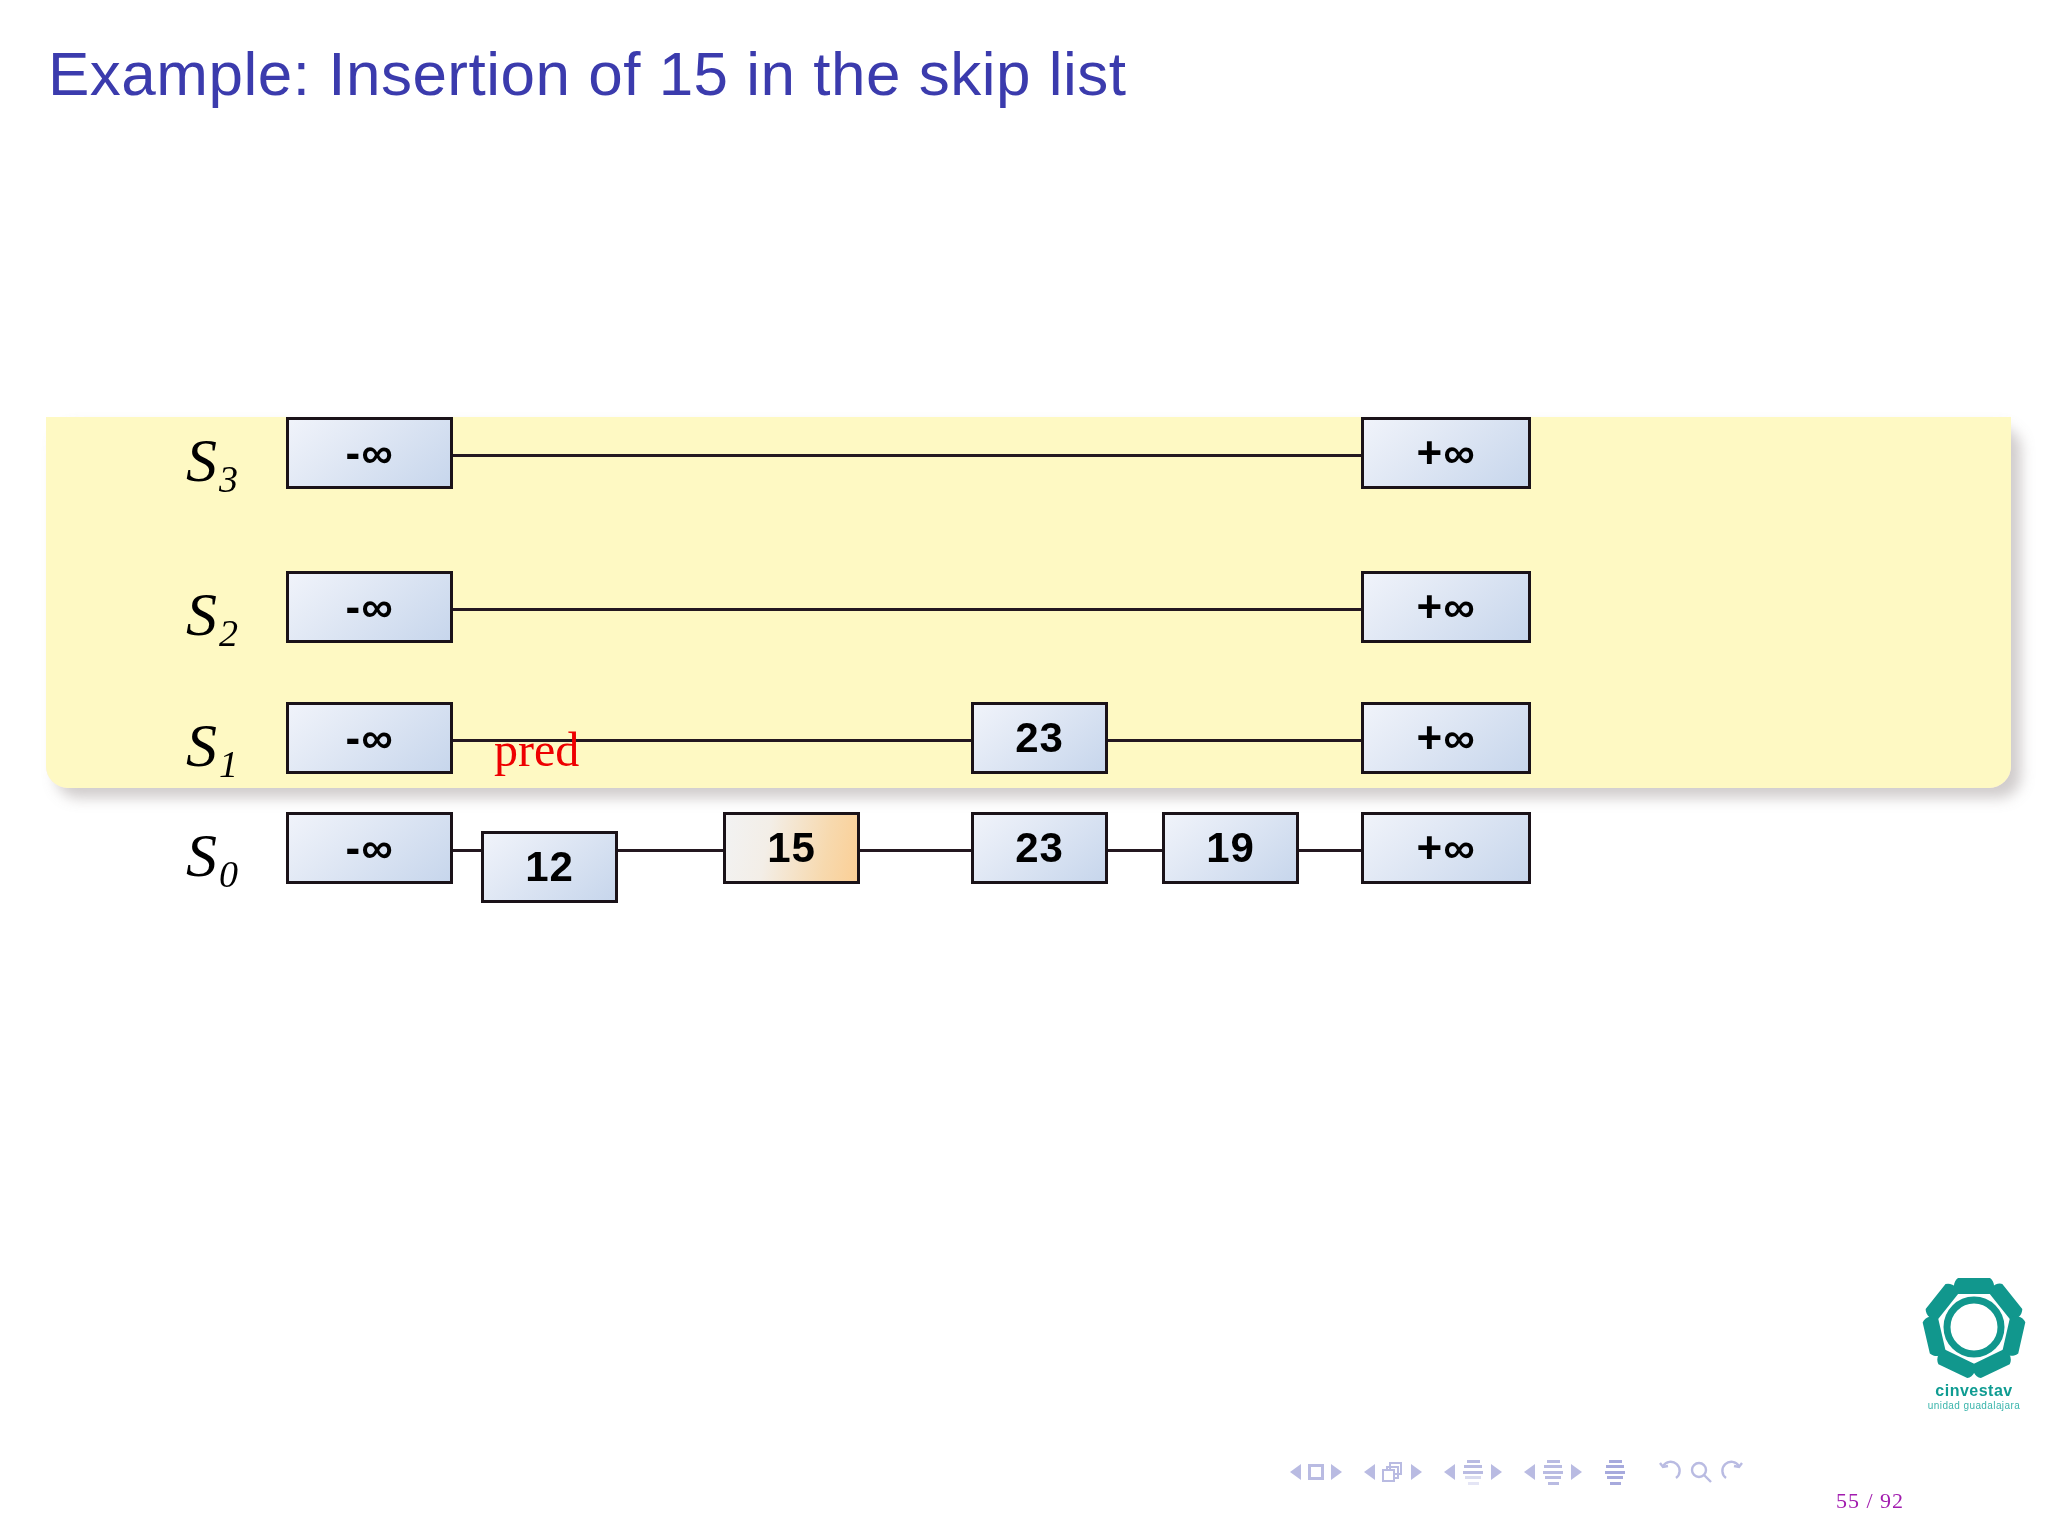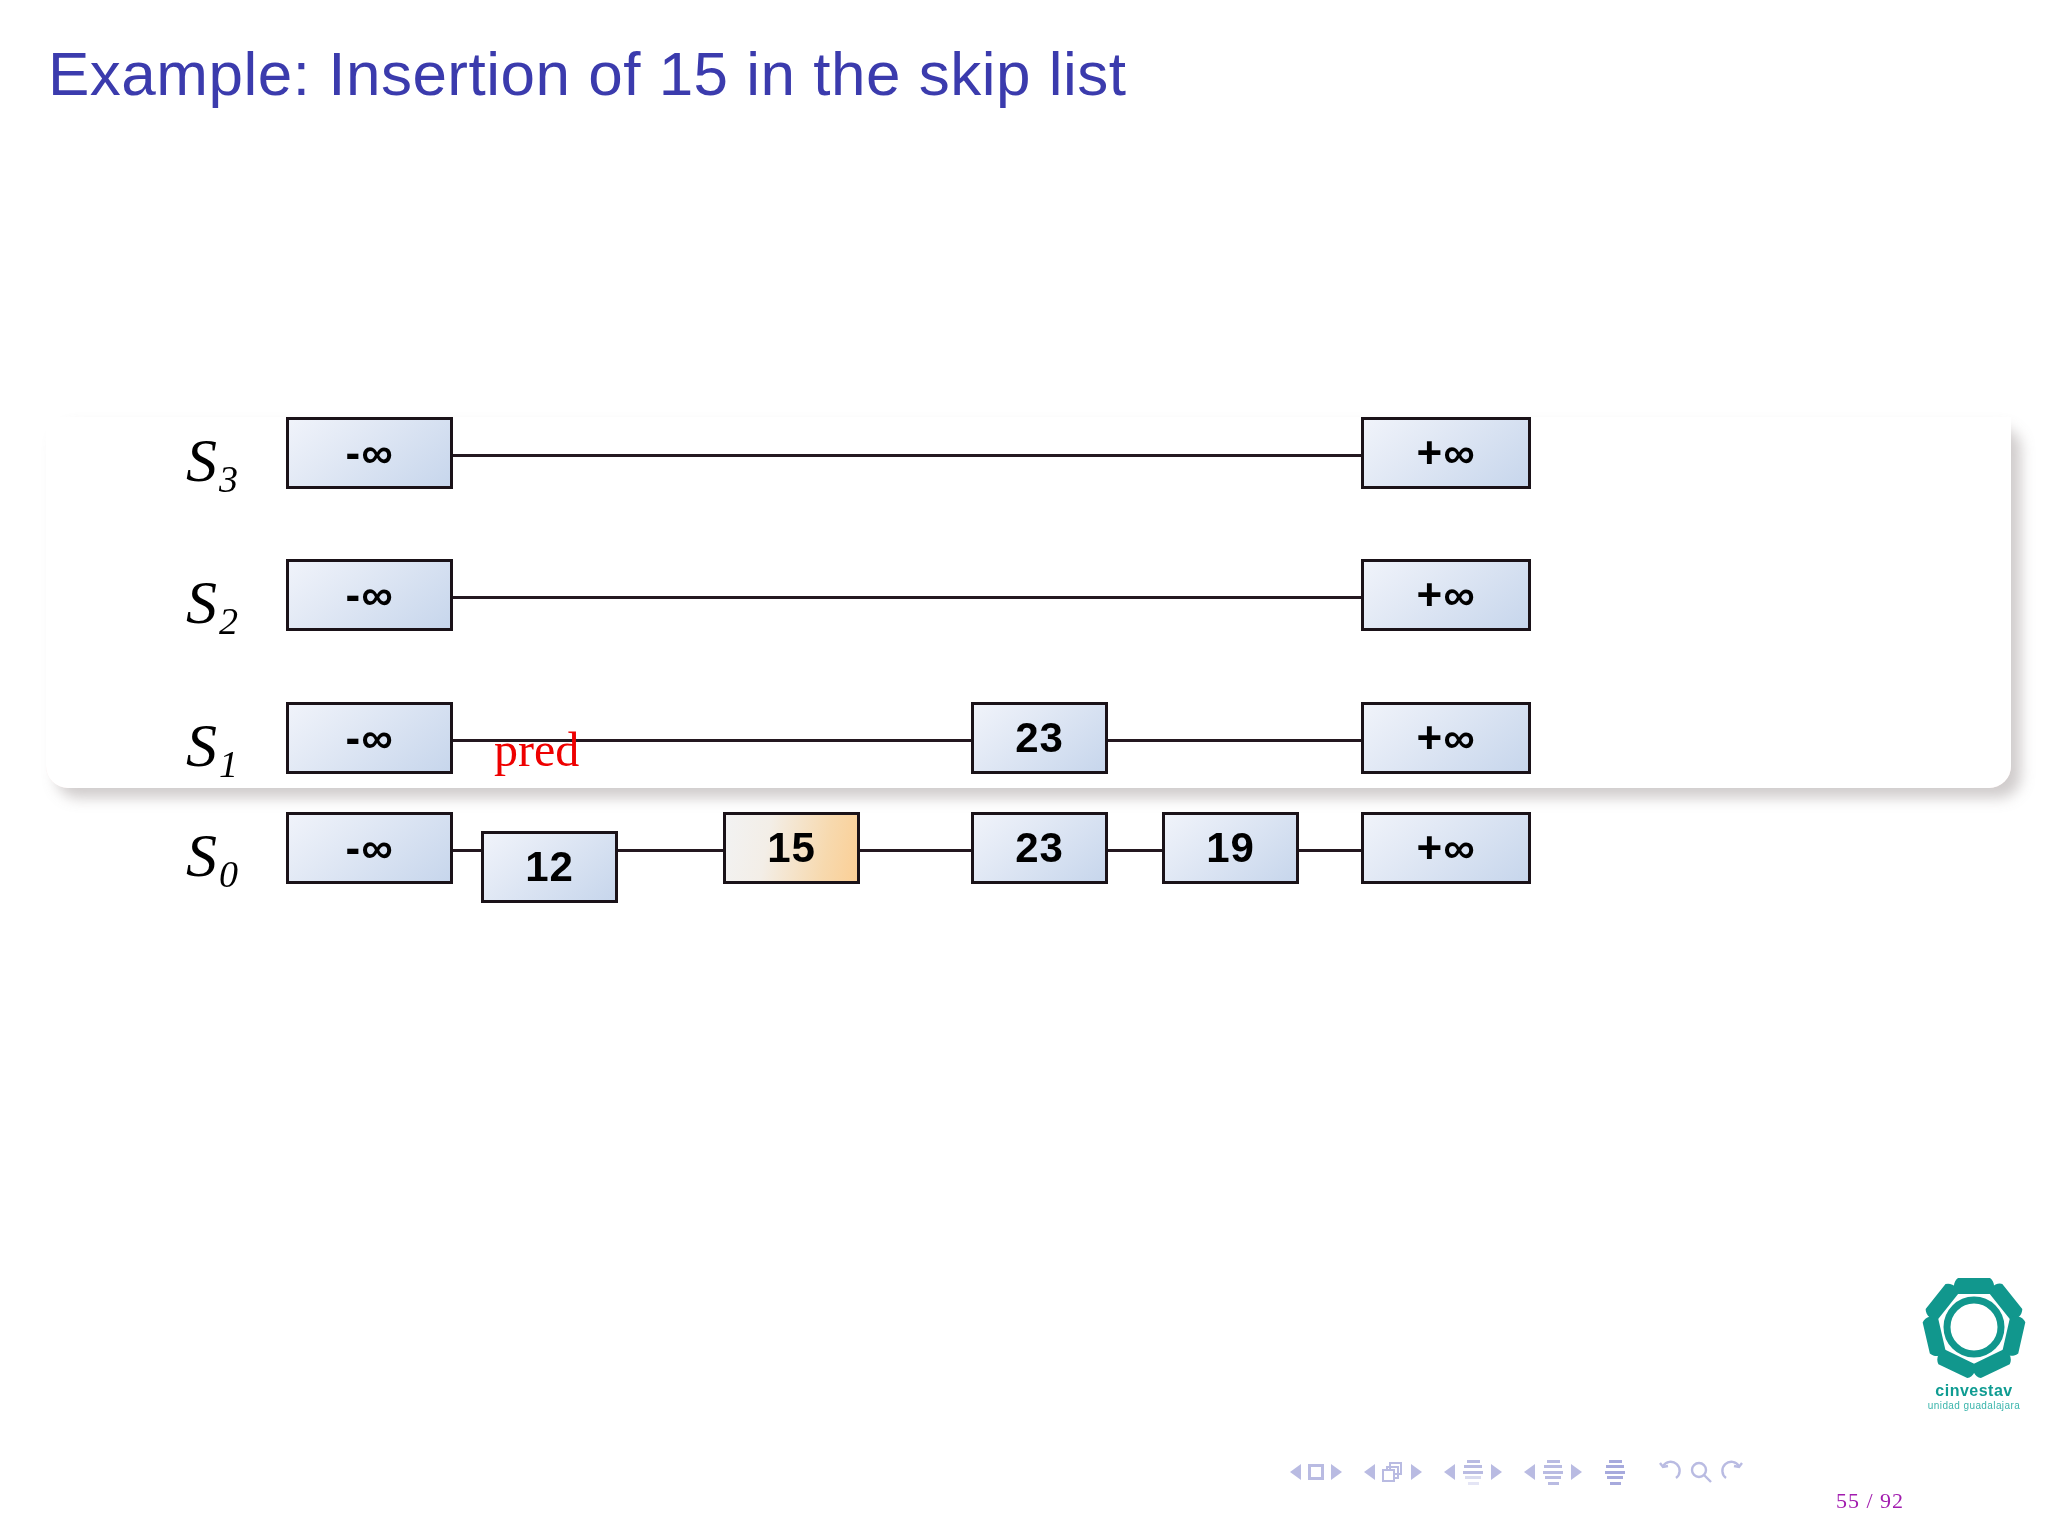--- a/index.html
+++ b/index.html
@@ -44,21 +44,21 @@
   #block-header-title {
     color:#ffffff;
     font-size:46px;
     font-weight:400;
     white-space:nowrap;
   }
   #block-body {
     position:relative;
     height:371px;
     border-radius:0 0 22px 22px;
-    background:#ffffff;
+    background:#fef9c3;
   }
 
   
   .row { position:absolute; left:0; right:0; height:86px; }
   .row-label {
     position:absolute;
     font-family:"Liberation Serif", serif;
     font-style:italic;
     font-size:62px;
     color:#000;
@@ -190,21 +190,21 @@
       </div>
       <div class="link" style="left:400px; width:1000px; top:37px;"></div>
       <div class="node infinity" style="left:240px; width:167px;">
         <span>-∞</span>
       </div>
       <div class="node infinity" style="left:1315px; width:170px;">
         <span>+∞</span>
       </div>
     </div>
 
-    <div class="row" style="top:142px;">
+    <div class="row" style="top:154px;">
       <div class="row-label" style="left:80px;">
         <span>S</span><sub>2</sub>
       </div>
       <div class="link" style="left:400px; width:1000px; top:37px;"></div>
       <div class="node infinity" style="left:240px; width:167px;">
         <span>-∞</span>
       </div>
       <div class="node infinity" style="left:1315px; width:170px;">
         <span>+∞</span>
       </div>

